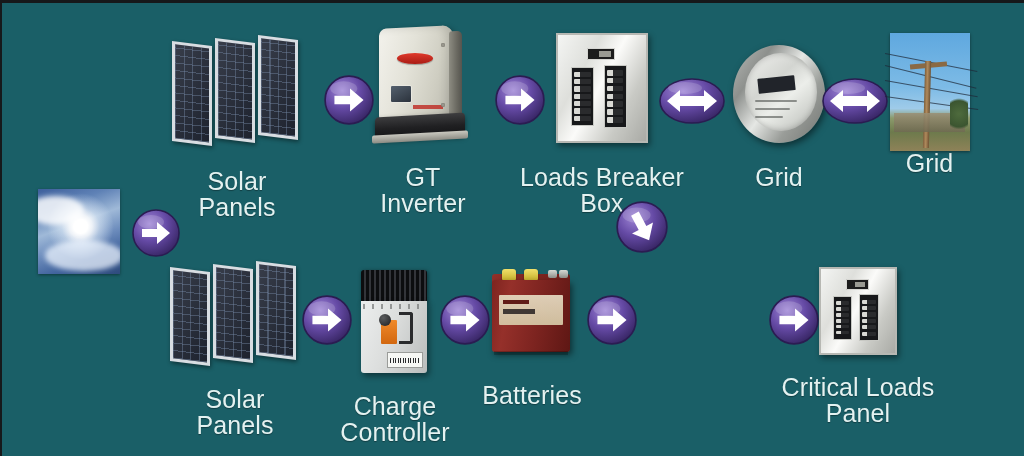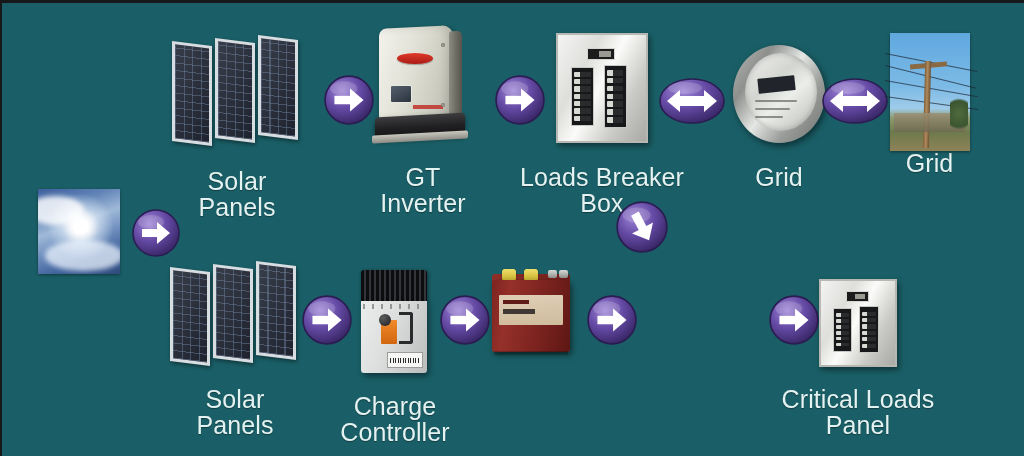--- a/index.html
+++ b/index.html
@@ -673,20 +673,21 @@
     <div class="node-art batt" style="width:80px; height:92px;">
       <div class="batt-top"></div>
       <div class="batt-cap" style="left:10px;"></div>
       <div class="batt-cap" style="left:32px;"></div>
       <div class="batt-post" style="left:56px;"></div>
       <div class="batt-post" style="left:67px;"></div>
       <div class="batt-body"></div>
       <div class="batt-label"></div>
       <div class="batt-seal"></div>
     </div>
+    <div class="node-label" style="margin-top:22px;">Batteries</div>
   </div>
 
   <span class="arrow" style="left:584px; top:291px;">
     <svg width="52" height="52" viewBox="0 0 50 50" aria-hidden="true">
       <circle cx="25" cy="25" r="23" fill="url(#gA)"></circle>
       <circle cx="25" cy="25" r="23" fill="none" stroke="#2b1c52" stroke-width="1.6"></circle>
       <ellipse cx="20" cy="14" rx="13" ry="7" fill="#ffffff" opacity="0.17"></ellipse>
       <path d="M11 21 H26 V14 L39 25 L26 36 V29 H11 Z" fill="#ffffff"></path>
     </svg>
   </span>
@@ -694,21 +695,21 @@
 
   <span class="arrow" style="left:766px; top:291px;">
     <svg width="52" height="52" viewBox="0 0 50 50" aria-hidden="true">
       <circle cx="25" cy="25" r="23" fill="url(#gA)"></circle>
       <circle cx="25" cy="25" r="23" fill="none" stroke="#2b1c52" stroke-width="1.6"></circle>
       <ellipse cx="20" cy="14" rx="13" ry="7" fill="#ffffff" opacity="0.17"></ellipse>
       <path d="M11 21 H26 V14 L39 25 L26 36 V29 H11 Z" fill="#ffffff"></path>
     </svg>
   </span>
 
-  <div class="node" style="left:776px; top:276px; width:160px;">
+  <div class="node" style="left:776px; top:264px; width:160px;">
     <div class="node-art bpanel" style="width:78px; height:88px;">
       <div class="bp-main" style="left:34%; top:12%; width:28%; height:11%;"></div>
       <div class="bp-col" style="left:16%; top:32%; width:26%; height:52%;">
         <i class="bp-sw"></i>
           <i class="bp-sw"></i>
           <i class="bp-sw"></i>
         <i class="bp-sw"></i>
           <i class="bp-sw"></i>
           <i class="bp-sw"></i>
       </div>

